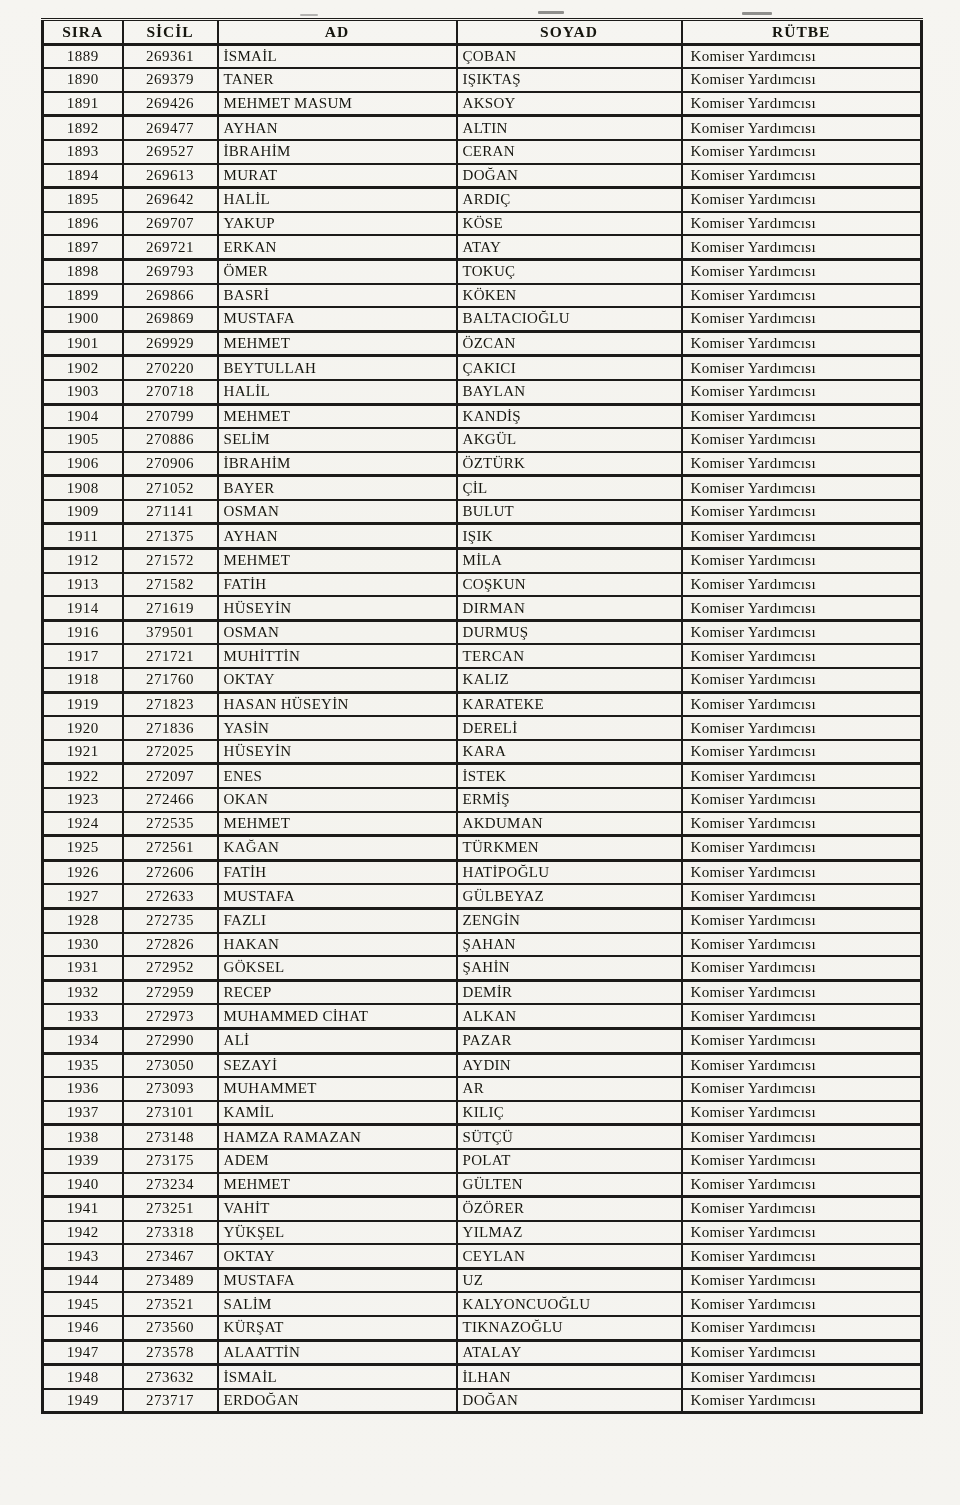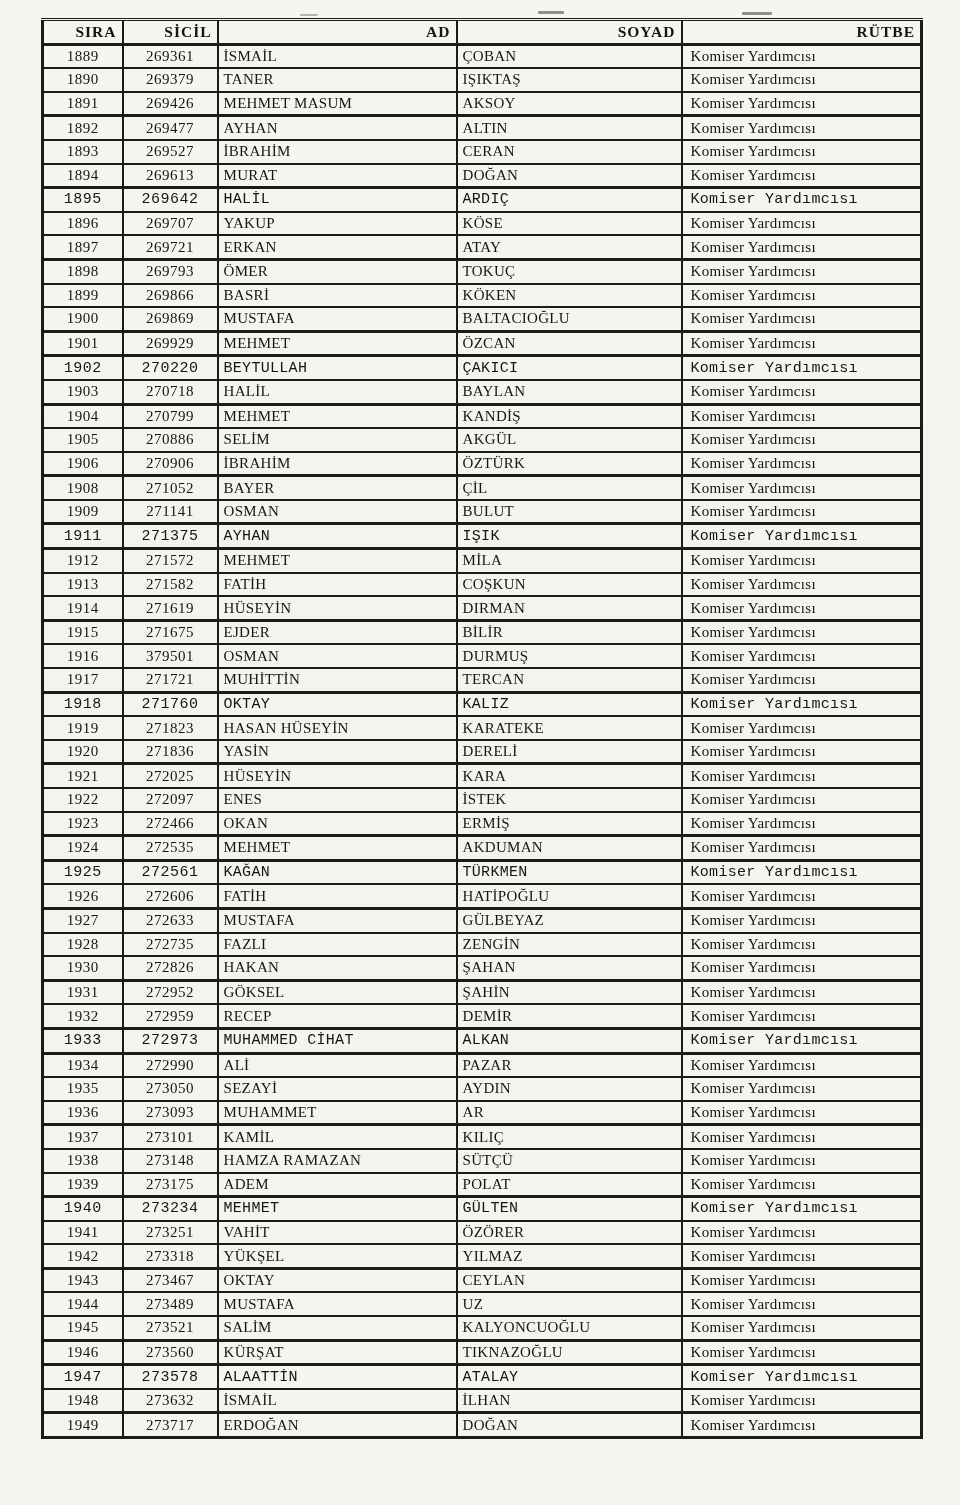--- a/index.html
+++ b/index.html
@@ -50,41 +50,41 @@
     padding: 0 5px;
     font-size: 15px;
     line-height: 21px;
     color: #16160f;
     white-space: nowrap;
     overflow: hidden;
     background: transparent;
   }
   table.doc thead th {
     font-weight: bold;
-    text-align: right;
+    text-align: center;
     letter-spacing: 1px;
     font-size: 15.5px;
     border-top: 3px double #1c1b19;
     border-bottom: 3px solid #1c1b19;
   }
   table.doc td.c0,
   table.doc td.c1 {
     text-align: center;
     letter-spacing: 0.5px;
   }
   table.doc td.c2,
   table.doc td.c3,
   table.doc td.c4 {
     text-align: left;
     letter-spacing: 0.3px;
   }
   table.doc td.c4 { padding-left: 8px; }
   
   table.doc tbody tr:nth-child(3n) td { border-bottom-width: 3px; }
-  table.doc tbody tr:nth-child(7n) td { border-top-width: 3px; font-family: Liberation Mono, monospace; }
+  table.doc tbody tr:nth-child(7n) td { border-top-width: 3px; }
   
   table.doc { border: 3px solid #1c1b19; }
 </style>
 </head>
 <body>
 
 <div class="page">
   <div class="artifact a1"></div>
   <div class="artifact a2"></div>
   <div class="artifact a3"></div>
@@ -269,27 +269,20 @@
           <td class="c4">Komiser Yardımcısı</td>
         </tr>
         <tr>
           <td class="c0">1914</td>
           <td class="c1">271619</td>
           <td class="c2">HÜSEYİN</td>
           <td class="c3">DIRMAN</td>
           <td class="c4">Komiser Yardımcısı</td>
         </tr>
         <tr>
-          <td class="c0">1915</td>
-          <td class="c1">271675</td>
-          <td class="c2">EJDER</td>
-          <td class="c3">BİLİR</td>
-          <td class="c4">Komiser Yardımcısı</td>
-        </tr>
-        <tr>
           <td class="c0">1916</td>
           <td class="c1">379501</td>
           <td class="c2">OSMAN</td>
           <td class="c3">DURMUŞ</td>
           <td class="c4">Komiser Yardımcısı</td>
         </tr>
         <tr>
           <td class="c0">1917</td>
           <td class="c1">271721</td>
           <td class="c2">MUHİTTİN</td>

